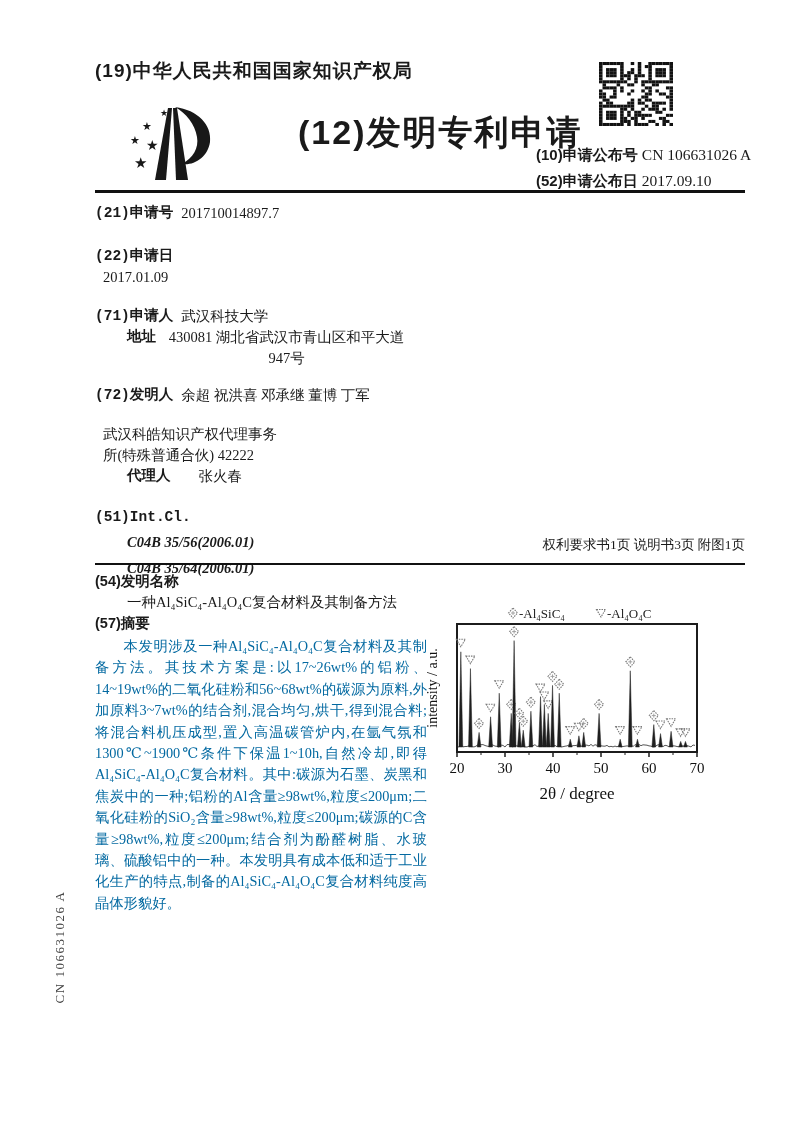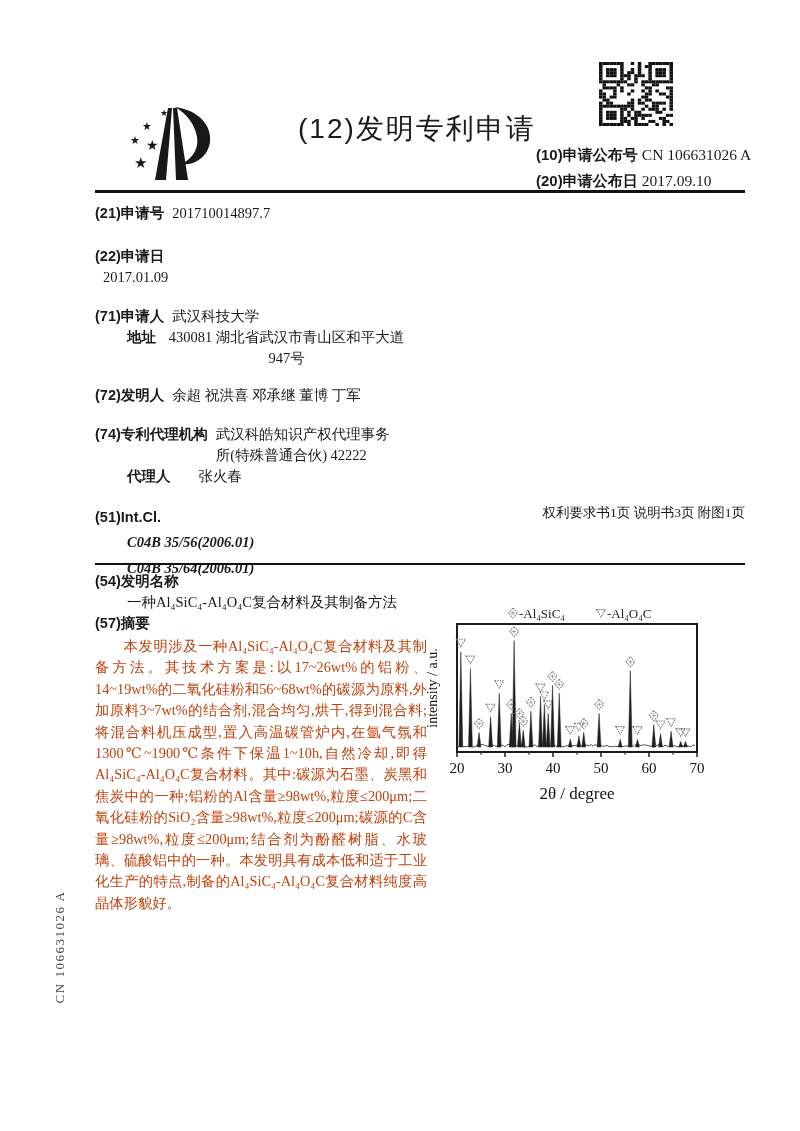--- a/index.html
+++ b/index.html
@@ -3,57 +3,58 @@
 <meta charset="utf-8">
 <style>
   html,body{margin:0;padding:0;background:#e8e8e8;}
   .page{
     position:relative;width:800px;height:1131px;background:#ffffff;
     margin:0 auto;overflow:hidden;
     font-family:"Liberation Sans","DejaVu Sans",sans-serif;color:#1a1a1a;
   }
   .abs{position:absolute;}
   .office-name{left:95px;top:58px;font-size:19px;font-weight:700;letter-spacing:1px;}
-  .doc-type{left:298px;top:110px;font-size:28px;font-weight:400;letter-spacing:2px;}
+  .doc-type{left:298px;top:110px;font-size:34px;font-weight:700;letter-spacing:2px;}
   .pub-line{font-size:15px;white-space:nowrap;margin-left:36px;}
   .pub-line .lbl{font-weight:700;}
   .pub-line .val{font-family:"Liberation Serif","DejaVu Serif",serif;font-size:15.5px;}
   .pub-no{left:500px;top:146px;}
   .pub-date{left:500px;top:172px;}
   .rule{background:#111;}
   .rule-1{left:95px;top:190px;width:650px;height:3px;}
   .rule-2{left:95px;top:563px;width:650px;height:2px;}
   .field{font-size:14.5px;line-height:21px;display:flex;}
-  .field .lbl{font-weight:700;white-space:nowrap;}
+  .field .lbl{font-weight:700;white-space:nowrap;font-family:Liberation Mono, monospace;}
   .field .val{font-family:"Liberation Serif","DejaVu Serif",serif;margin-left:8px;}
   .intcl-code{font-family:"Liberation Serif","DejaVu Serif",serif;font-style:italic;font-weight:700;}
-  .pages-info{left:430px;top:504px;width:315px;font-size:13.5px;text-align:right;
+  .pages-info{left:430px;top:536px;width:315px;font-size:13.5px;text-align:right;
     font-family:"Liberation Serif","DejaVu Serif",serif;}
   .sec-label{font-weight:700;font-size:14.5px;}
   .invention-title{font-size:14.5px;font-family:"Liberation Serif","DejaVu Serif",serif;}
   .abstract{
     left:95px;top:636px;width:332px;font-size:14.3px;line-height:21.4px;
     text-align:justify;text-indent:2em;font-family:"Liberation Serif","DejaVu Serif",serif;
-    color:#c2410c;
+    color:#0369a1;
   }
   .side-code{
     left:52px;top:872px;width:150px;
     transform:rotate(-90deg);transform-origin:75px 75px;
     font-family:"Liberation Serif","DejaVu Serif",serif;font-size:13px;
     color:#444;letter-spacing:1.5px;text-align:center;
   }
   .chart-wrap{left:425px;top:604px;width:290px;height:205px;}
   .qr{left:599px;top:62px;}
   .logo{left:122px;top:98px;}
 </style>
 </head>
 <body>
 
 <div class="page">
 
+  <div class="abs office-name">(19)中华人民共和国国家知识产权局</div>
 
   <div class="abs qr">
     <svg id="qr-svg" width="74" height="64" viewBox="0 0 74 64" aria-hidden="true">
         <rect x="31.714285714285715" y="0" width="3.5238095238095237" height="3.048095238095238" fill="#111"></rect>
         <rect x="38.76190476190476" y="0" width="3.5238095238095237" height="3.048095238095238" fill="#111"></rect>
         <rect x="38.76190476190476" y="3.048095238095238" width="3.5238095238095237" height="3.048095238095238" fill="#111"></rect>
         <rect x="45.80952380952381" y="3.048095238095238" width="3.5238095238095237" height="3.048095238095238" fill="#111"></rect>
         <rect x="31.714285714285715" y="6.096190476190476" width="3.5238095238095237" height="3.048095238095238" fill="#111"></rect>
         <rect x="38.76190476190476" y="6.096190476190476" width="3.5238095238095237" height="3.048095238095238" fill="#111"></rect>
         <rect x="28.19047619047619" y="9.144285714285713" width="3.5238095238095237" height="3.048095238095238" fill="#111"></rect>
@@ -296,21 +297,21 @@
     </svg>
   </div>
 
   <div class="abs doc-type">(12)发明专利申请</div>
 
   <div class="abs pub-line pub-no">
     <span class="lbl">(10)申请公布号</span>
     <span class="val">CN 106631026 A</span>
   </div>
   <div class="abs pub-line pub-date">
-    <span class="lbl">(20)申请公布日</span>
+    <span class="lbl">(52)申请公布日</span>
     <span class="val">2017.09.10</span>
   </div>
 
   <div class="abs rule rule-1"></div>
 
   <div class="abs" style="left:95px;top:203px;width:360px;">
 
     <div class="field" style="margin-bottom:22px;">
       <span class="lbl">(21)申请号</span>
       <span class="val">201710014897.7</span>
@@ -329,21 +330,20 @@
       <span class="lbl">地址</span>
       <span class="val" style="width:245px;">430081 湖北省武汉市青山区和平大道947号</span>
     </div>
 
     <div class="field" style="margin-bottom:18px;">
       <span class="lbl">(72)发明人</span>
       <span class="val" style="width:205px;">余超  祝洪喜  邓承继  董博 丁军</span>
     </div>
 
     <div class="field">
-      <span class="lbl">(74)专利代理机构</span>
       <span class="val" style="width:185px;">武汉科皓知识产权代理事务所(特殊普通合伙) 42222</span>
     </div>
     <div class="field" style="margin-left:32px;margin-bottom:20px;gap:20px;">
       <span class="lbl">代理人</span>
       <span class="val">张火春</span>
     </div>
 
     <div class="field">
       <span class="lbl">(51)Int.Cl.</span>
     </div>

